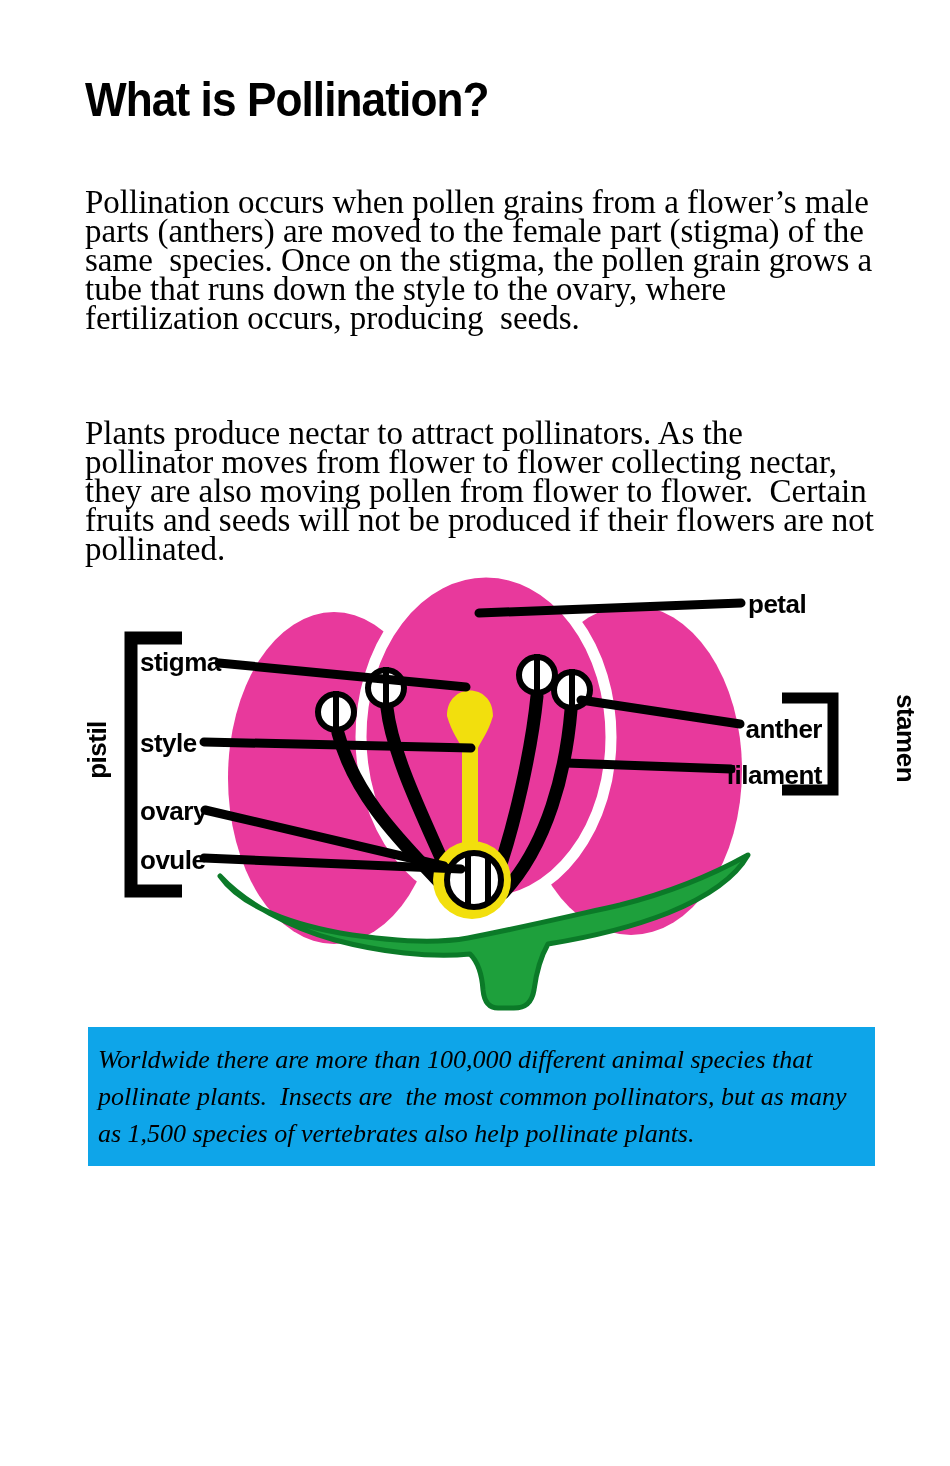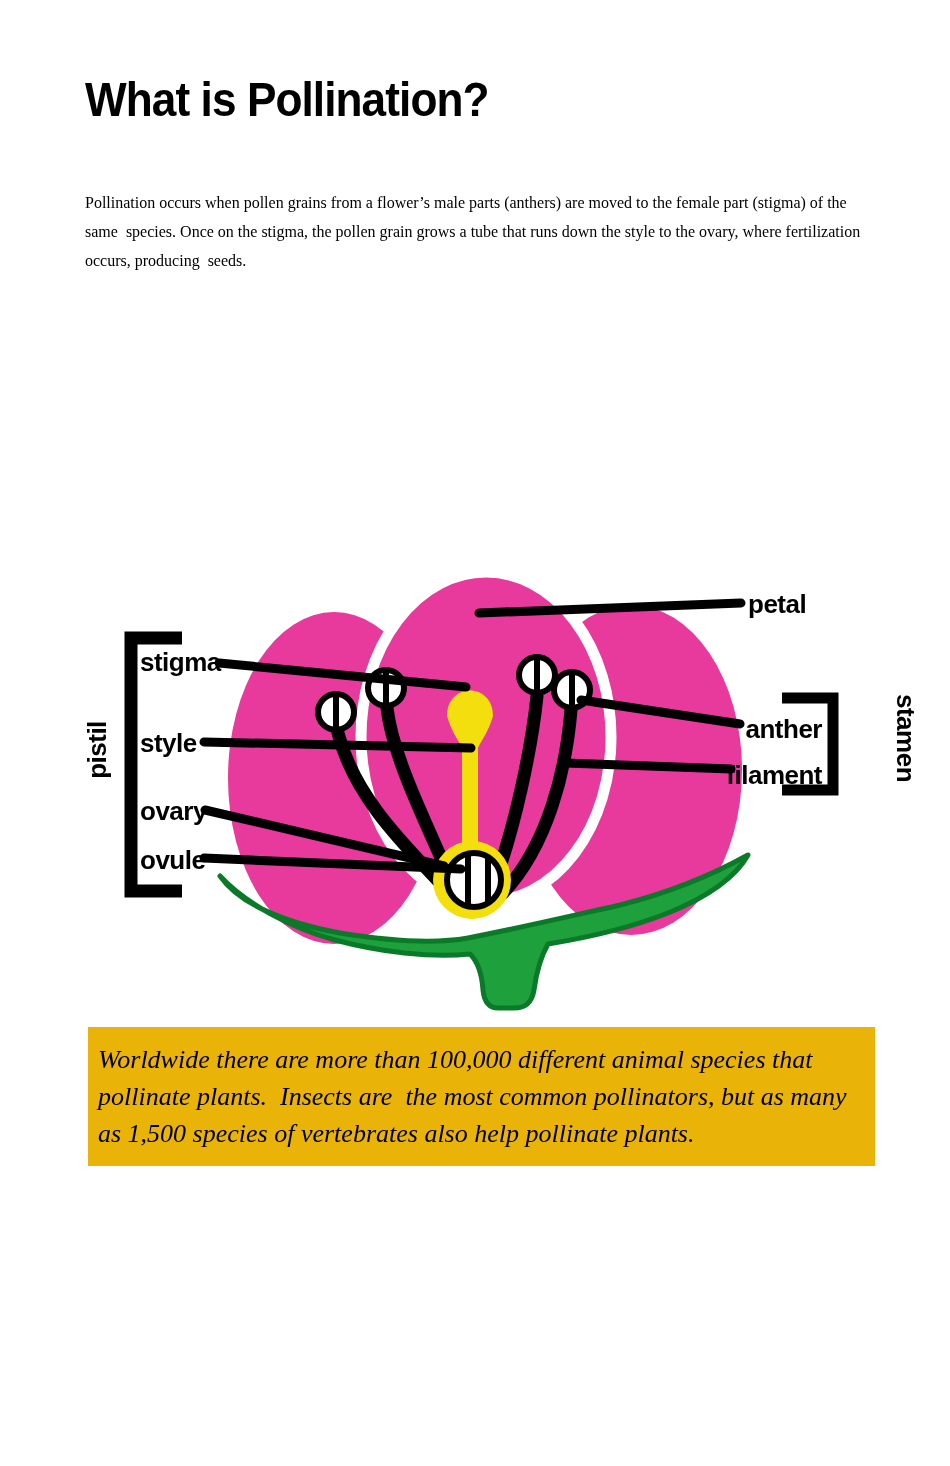--- a/index.html
+++ b/index.html
@@ -1,40 +1,41 @@
 <!DOCTYPE html>
 <html><head>
 <meta charset="utf-8">
 <style>
   html,body{margin:0;padding:0;background:#ffffff;}
   #page{position:relative;width:950px;height:1399px;background:#ffffff;overflow:hidden;
         font-family:"Liberation Serif",serif;color:#000;}
   #title{position:absolute;left:85px;top:72px;margin:0;
          font-family:"Liberation Sans",sans-serif;font-weight:bold;font-size:48px;
          letter-spacing:-1px;transform:scaleX(0.92);transform-origin:0 0;white-space:nowrap;}
-  .para{position:absolute;left:85px;width:792px;margin:0;font-size:16px;line-height:29px;
+  .para{position:absolute;left:85px;width:792px;margin:0;font-size:33px;line-height:29px;
         white-space:pre-wrap;}
   #p1{top:188px;}
   #p2{top:333px;}
   #p3{top:419px;}
   #diagram{position:absolute;left:0;top:560px;}
   #infobox{position:absolute;left:88px;top:1027px;width:787px;box-sizing:border-box;
-           background:#eab308;padding:14px 14px 14px 10px;}
+           background:#0ea5e9;padding:14px 14px 14px 10px;}
   #infobox p{margin:0;font-style:italic;font-size:26px;line-height:37px;white-space:pre-wrap;}
   .dlabel{font-family:"Liberation Sans",sans-serif;font-weight:bold;font-size:26px;
           letter-spacing:-0.5px;}
 </style>
 </head>
 <body>
 
 <div id="page">
 
   <h1 id="title">What is Pollination?</h1>
 
   <p class="para" id="p1">Pollination occurs when pollen grains from a flower’s male parts (anthers) are moved to the female part (stigma) of the same  species. Once on the stigma, the pollen grain grows a tube that runs down the style to the ovary, where fertilization occurs, producing  seeds.</p>
+  <p class="para" id="p3">Plants produce nectar to attract pollinators. As the pollinator moves from flower to flower collecting nectar, they are also moving pollen from flower to flower.  Certain fruits and seeds will not be produced if their flowers are not pollinated.</p>
 
   <svg id="diagram" width="950" height="460" viewBox="0 560 950 460" xmlns="http://www.w3.org/2000/svg">
 
     <ellipse cx="334" cy="778" rx="106" ry="166" fill="#E8399C"></ellipse>
     <ellipse cx="631" cy="770" rx="111" ry="165" fill="#E8399C"></ellipse>
     <ellipse cx="486" cy="737" rx="125" ry="165" stroke="#ffffff" stroke-width="11" fill="#E8399C"></ellipse>
 
     <g stroke="#000000" stroke-width="13" fill="none" stroke-linecap="round">
       <path d="M 443,886 C 410,850 355,800 338,733"></path>
       <path d="M 455,890 C 430,830 393,760 387,708"></path>

